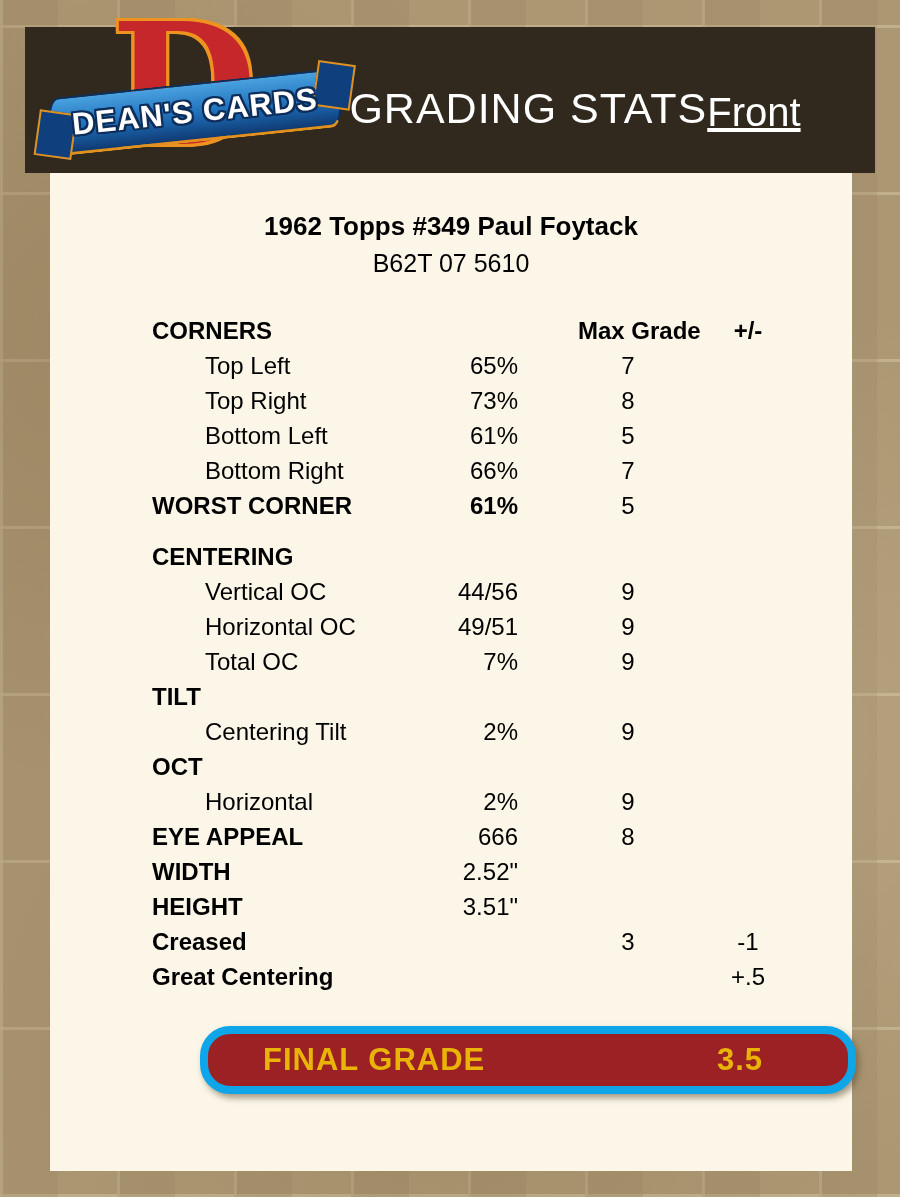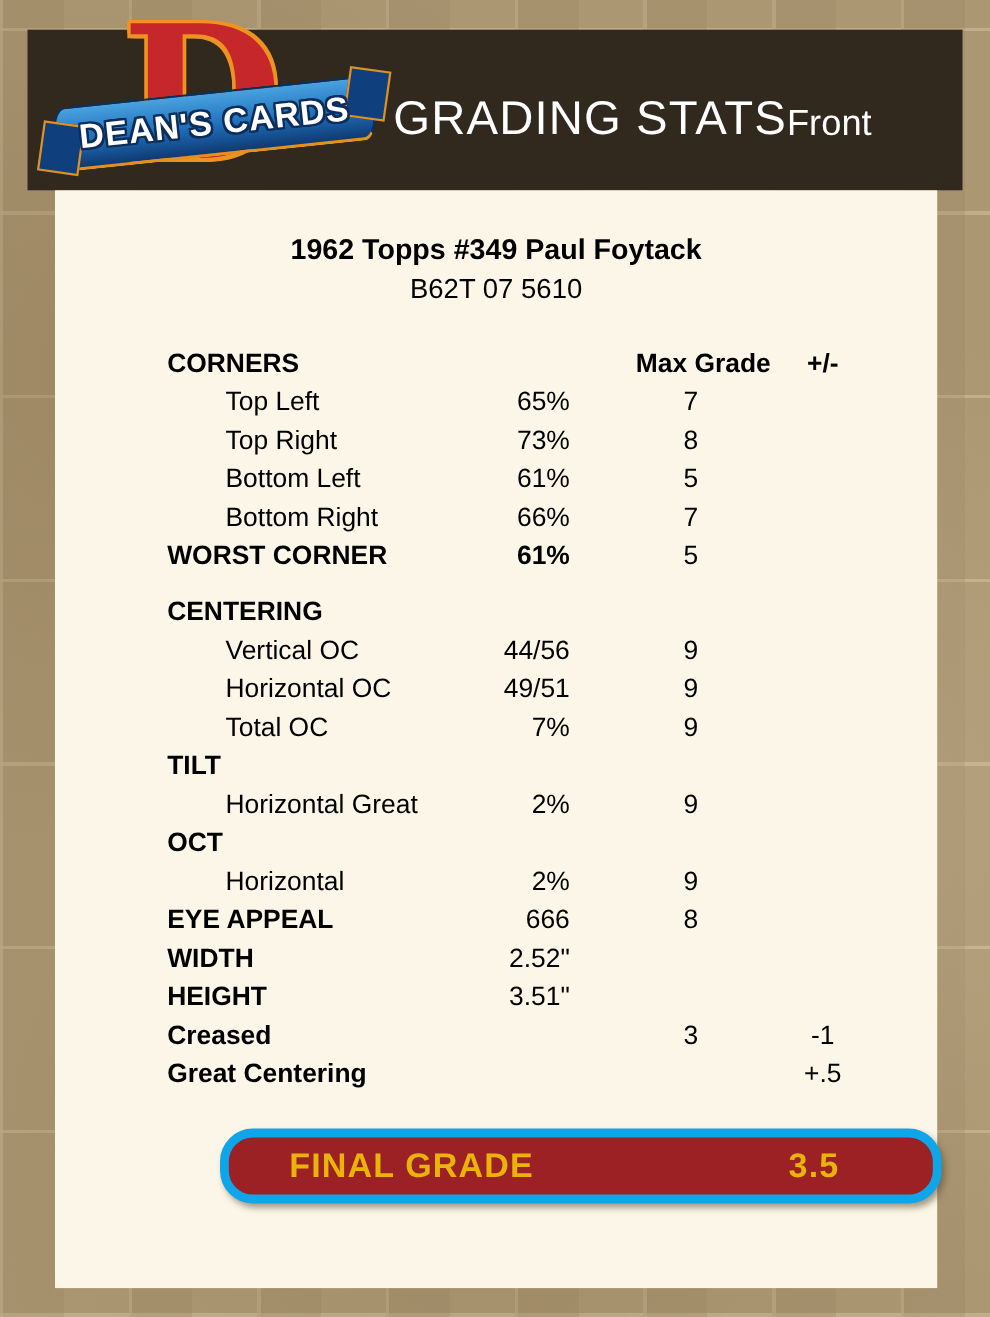--- a/index.html
+++ b/index.html
@@ -57,21 +57,21 @@
                 0 -2px 0 #0d2d5a, 0 2px 0 #0d2d5a, -2px 0 0 #0d2d5a, 2px 0 0 #0d2d5a;
   }
 
   
   .header-titles{
     position:absolute;left:350px;top:0;width:400px;height:100%;
     display:flex;flex-direction:row;align-items:center;justify-content:center;
     padding-top:8px;color:#ffffff;
   }
   .header-title{font-size:43px;letter-spacing:1px;white-space:nowrap;}
-  .header-subtitle{font-size:33px;margin-top:8px;}
+  .header-subtitle{font-size:40px;margin-top:8px;text-decoration:underline;}
 
   
   .panel{
     position:absolute;left:50px;top:173px;width:802px;height:998px;
     background:#fbf6e8;color:#000;
   }
   .card-title{margin-top:38px;text-align:center;font-size:26px;font-weight:bold;}
   .card-code{margin-top:7px;text-align:center;font-size:25px;}
 
   
@@ -182,21 +182,21 @@
             <div class="cell max">9</div>
             <div class="cell pm"></div>
           </div>
           <div class="trow">
             <div class="cell lbl b">TILT</div>
             <div class="cell val"></div>
             <div class="cell max"></div>
             <div class="cell pm"></div>
           </div>
           <div class="trow">
-            <div class="cell lbl ind">Horizontal Great</div>
+            <div class="cell lbl ind">Centering Tilt</div>
             <div class="cell val">2%</div>
             <div class="cell max">9</div>
             <div class="cell pm"></div>
           </div>
           <div class="trow">
             <div class="cell lbl b">OCT</div>
             <div class="cell val"></div>
             <div class="cell max"></div>
             <div class="cell pm"></div>
           </div>

